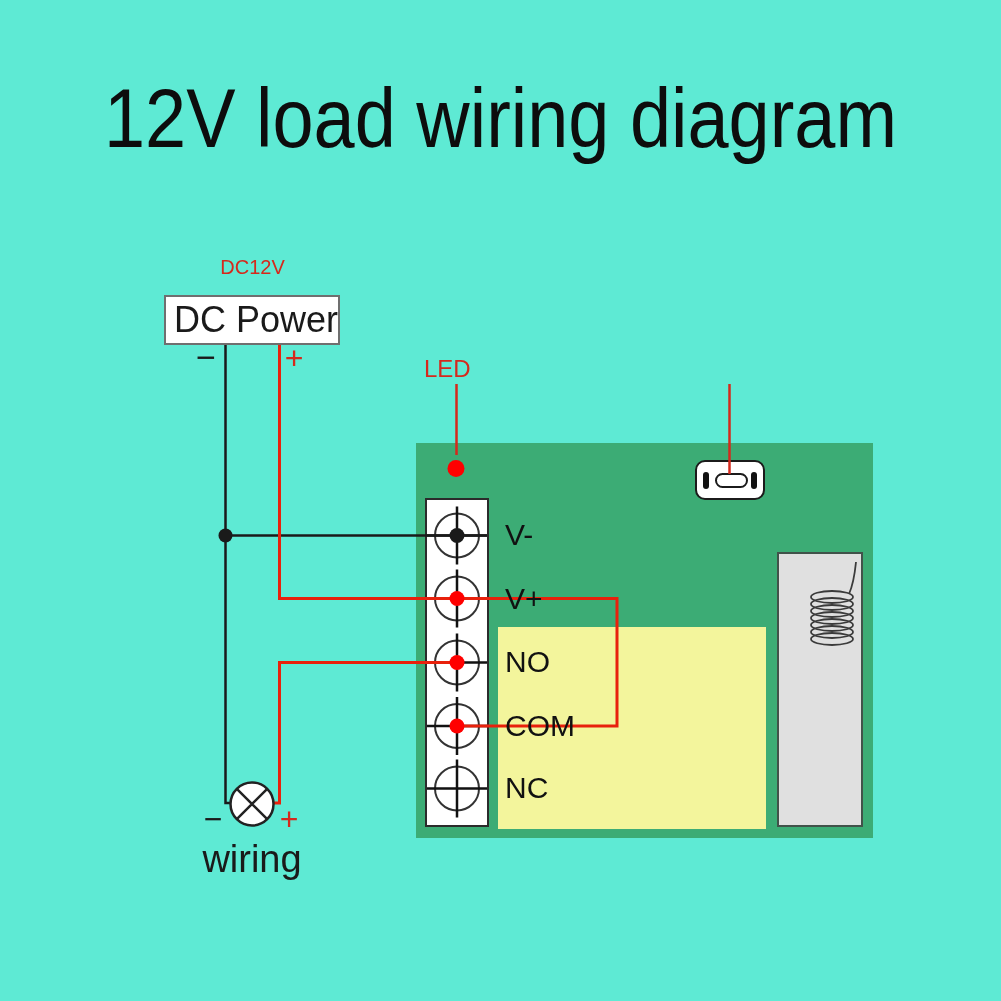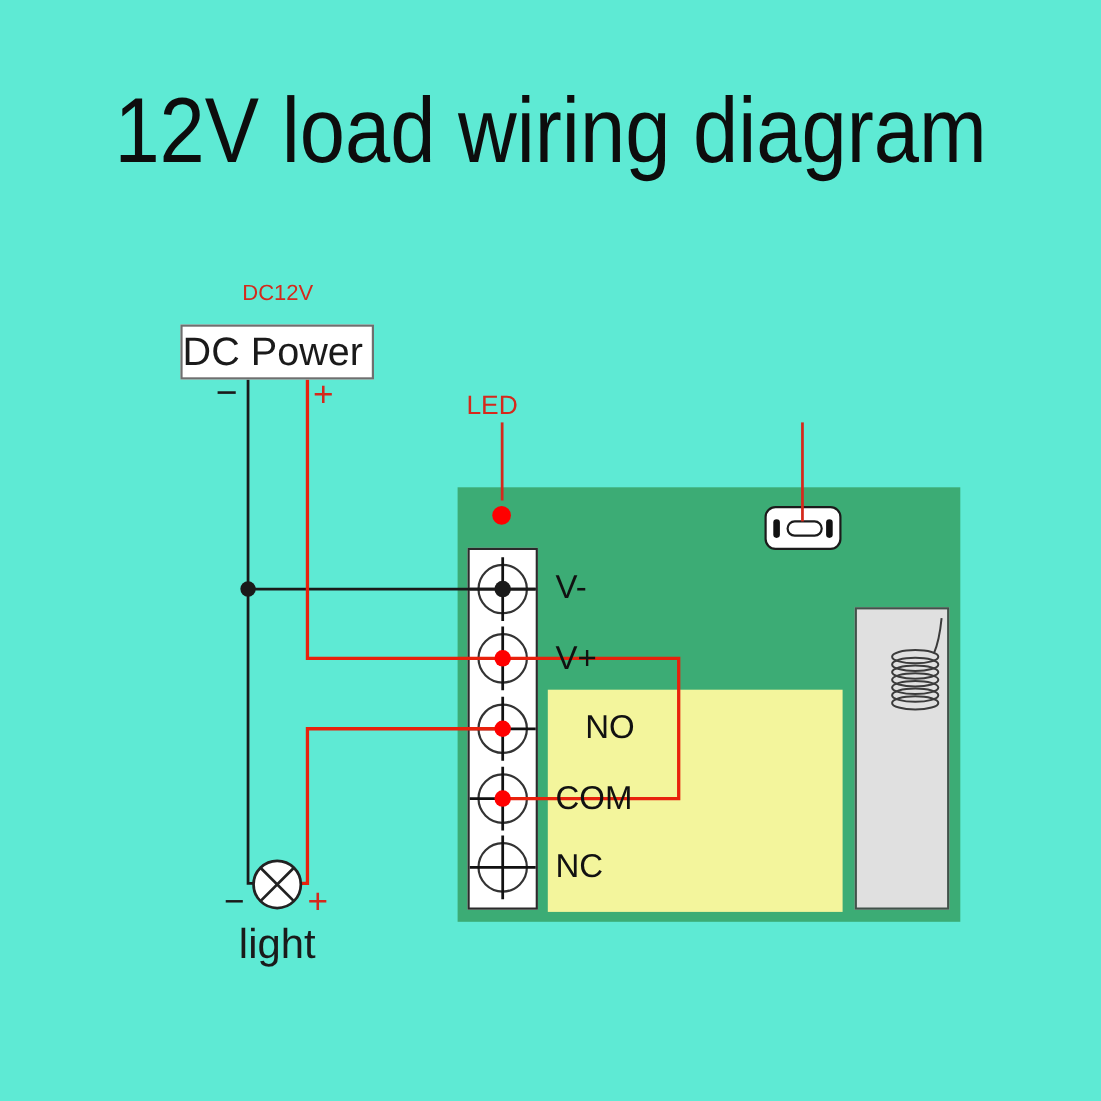--- a/index.html
+++ b/index.html
@@ -11,21 +11,21 @@
   .page-title{
     top:74px;left:0;width:1001px;text-align:center;
     font-size:84px;line-height:1.05;color:#0d0d0d;font-weight:400;
     transform:scaleX(0.88);transform-origin:50% 0;white-space:nowrap;
   }
   .red-label{font-weight:400;}
   .dc12v{top:256px;left:165px;width:175px;text-align:center;font-size:20px;}
   .dc-power-box{
     top:295px;left:164px;width:176px;height:50px;
     border:2px solid #6f6f6f;background:#ffffff;box-sizing:border-box;
-    display:flex;align-items:center;justify-content:flex-start;
+    display:flex;align-items:center;justify-content:flex-end;
     font-size:36px;color:#1a1a1a;
   }
   .power-minus{top:338px;left:190px;width:32px;text-align:center;font-size:34px;color:#1a1a1a;}
   .power-plus{top:340px;left:278px;width:32px;text-align:center;font-size:32px;}
   .led-label{top:355px;left:424px;width:70px;font-size:24px;}
   .learning-label{top:355px;left:629px;width:200px;text-align:center;font-size:26px;}
   .board{top:443px;left:416px;width:457px;height:395px;}
   .terminal-strip{
     top:498px;left:425px;width:64px;height:329px;
     background:#ffffff;border:2px solid #2b2b2b;box-sizing:border-box;
@@ -40,21 +40,21 @@
     background:#ffffff;border:2.5px solid #1b1b1b;box-sizing:border-box;
   }
   .button-pad{position:absolute;top:10px;width:6px;height:17px;border-radius:3px;background:#111;}
   .pad-left{left:6px;}
   .pad-right{right:6px;}
   .button-pill{
     position:absolute;top:11px;left:18px;width:33px;height:15px;border-radius:8px;
     background:#ffffff;border:2px solid #1b1b1b;box-sizing:border-box;
   }
   .terminal-label{left:505px;width:110px;height:34px;line-height:34px;font-size:30px;color:#111;text-align:left;}
-  .t0{top:518px;} .t1{top:582px;} .t2{top:645px;margin-left:27px;} .t3{top:709px;} .t4{top:771px;}
+  .t0{top:518px;} .t1{top:582px;} .t2{top:645px;} .t3{top:709px;} .t4{top:771px;}
   .light-label{top:838px;left:192px;width:120px;text-align:center;font-size:38px;font-weight:300;color:#1a1a1a;}
   .light-minus{top:801px;left:198px;width:30px;text-align:center;font-size:32px;color:#1a1a1a;}
   .light-plus{top:801px;left:272px;width:34px;text-align:center;font-size:32px;}
   svg.overlay{position:absolute;top:0;left:0;width:1001px;height:1001px;}
   .txt{z-index:5;}
 </style>
 </head>
 <body>
 
 <div class="canvas">
@@ -136,15 +136,15 @@
   <div class="abs txt led-label red-label" style="color: rgb(213, 41, 28);">LED</div>
 
   <div class="abs txt terminal-label t0">V-</div>
   <div class="abs txt terminal-label t1">V+</div>
   <div class="abs txt terminal-label t2">NO</div>
   <div class="abs txt terminal-label t3">COM</div>
   <div class="abs txt terminal-label t4">NC</div>
 
   <div class="abs txt light-minus">−</div>
   <div class="abs txt light-plus red-label" style="color: rgb(213, 41, 28);">+</div>
-  <div class="abs txt light-label">light</div>
+  <div class="abs txt light-label">wiring</div>
 
 </div>
 
 </body></html>

